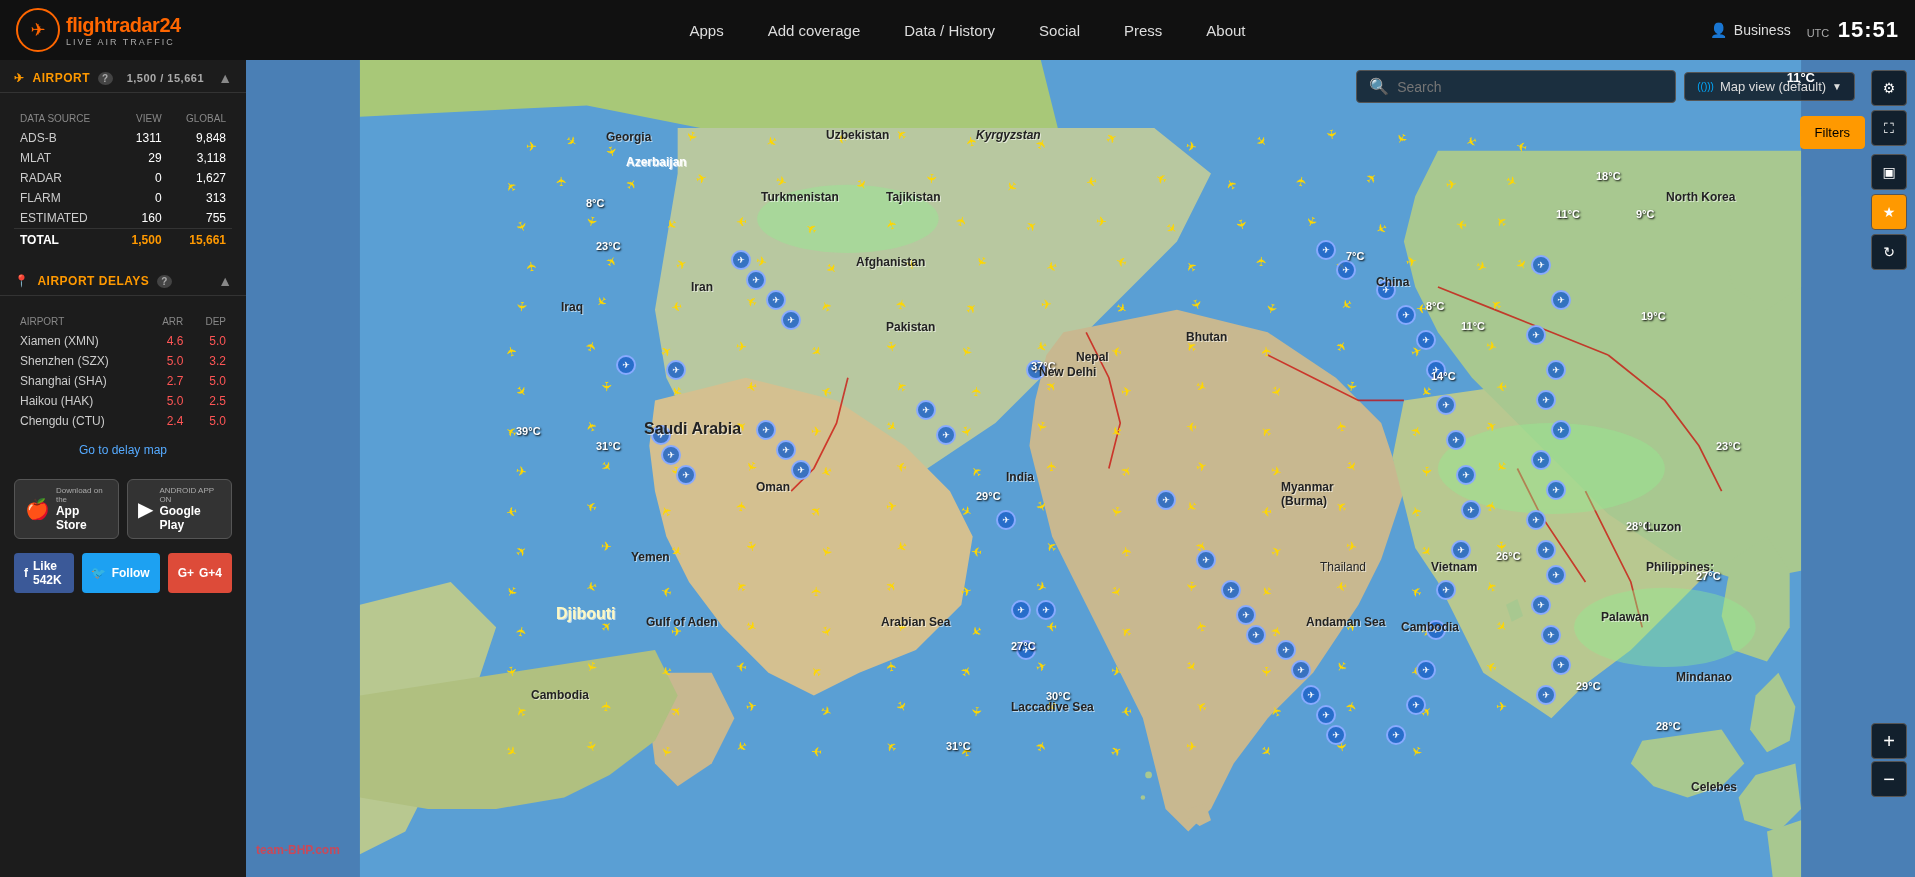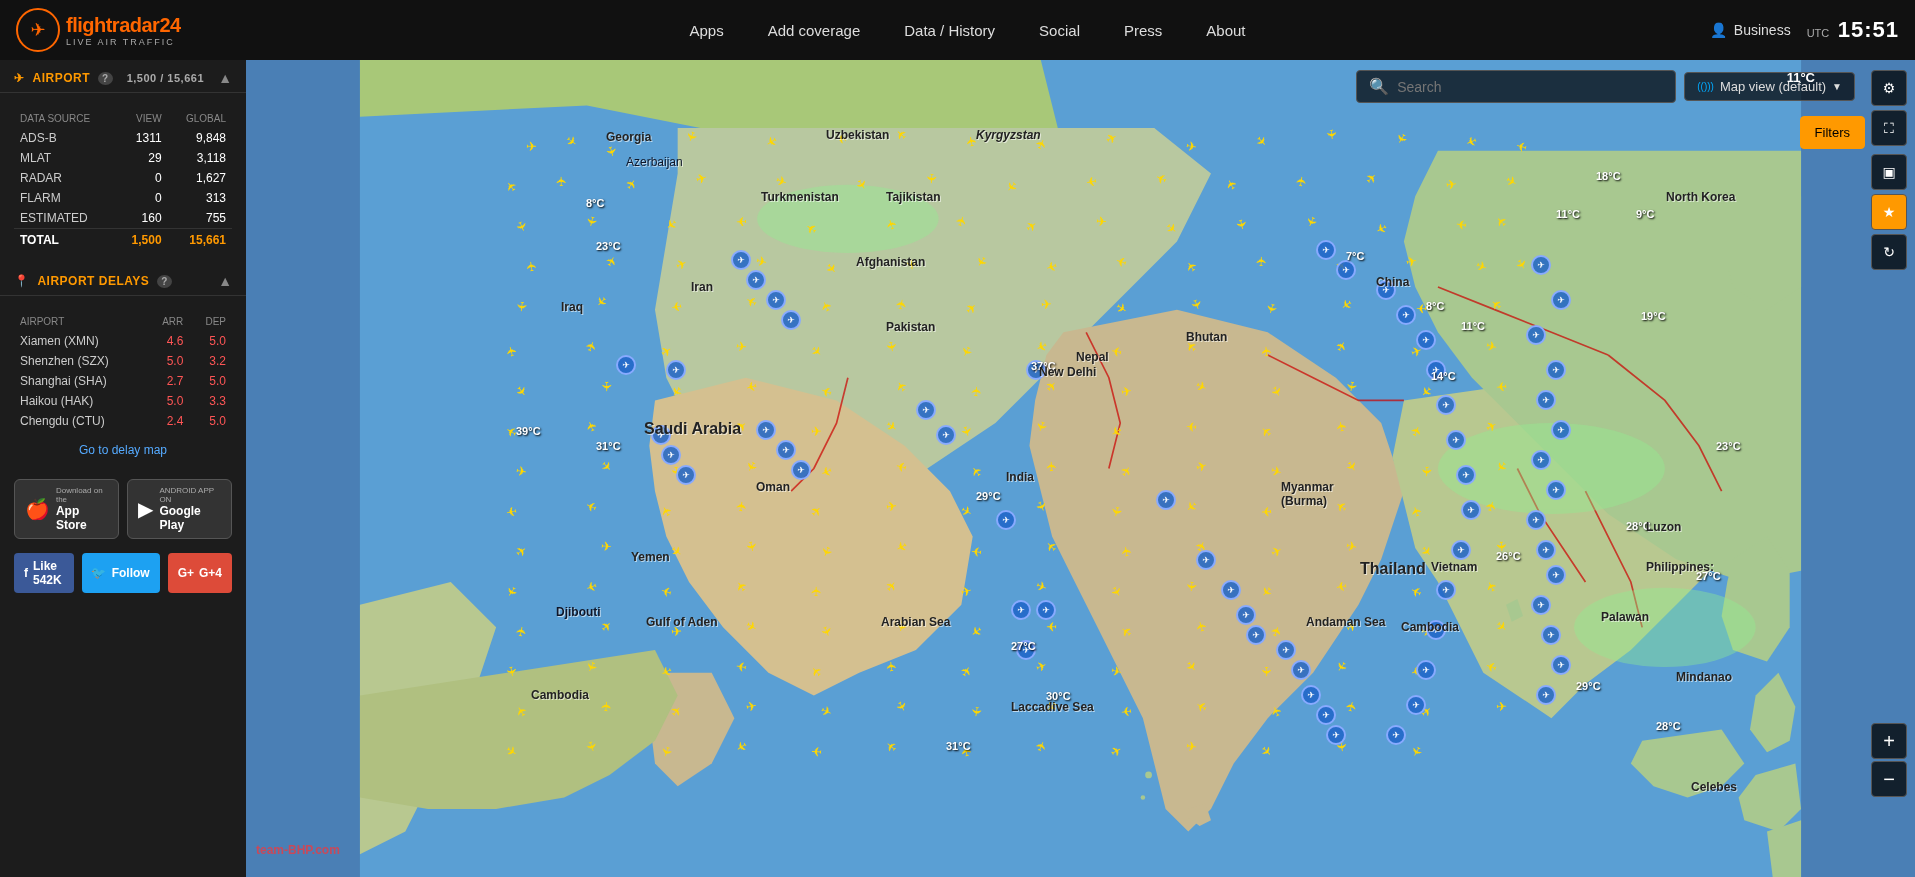--- a/index.html
+++ b/index.html
@@ -332,21 +332,21 @@
             <td style="color:#f55">3.2</td>
           </tr>
           <tr>
             <td>Shanghai (SHA)</td>
             <td style="color:#f55">2.7</td>
             <td style="color:#f55">5.0</td>
           </tr>
           <tr>
             <td>Haikou (HAK)</td>
             <td style="color:#f55">5.0</td>
-            <td style="color:#f55">3.3</td>
+            <td style="color:#f55">2.5</td>
           </tr>
           <tr>
             <td>Chengdu (CTU)</td>
             <td style="color:#f55">2.4</td>
             <td style="color:#f55">5.0</td>
           </tr>
         </tbody>
     </table>
     <a class="delay-link">Go to delay map</a>
   </div>
@@ -764,46 +764,46 @@
       <div style="position: absolute; left: 1470px; top: 380px; font-size: 11px; color: rgb(255, 255, 255); font-weight: bold; text-shadow: rgb(0, 0, 0) 1px 1px 2px; white-space: nowrap;">23°C</div>
       <div style="position: absolute; left: 1450px; top: 510px; font-size: 11px; color: rgb(255, 255, 255); font-weight: bold; text-shadow: rgb(0, 0, 0) 1px 1px 2px; white-space: nowrap;">27°C</div>
       <div style="position: absolute; left: 1380px; top: 460px; font-size: 11px; color: rgb(255, 255, 255); font-weight: bold; text-shadow: rgb(0, 0, 0) 1px 1px 2px; white-space: nowrap;">28°C</div>
       <div style="position: absolute; left: 1330px; top: 620px; font-size: 11px; color: rgb(255, 255, 255); font-weight: bold; text-shadow: rgb(0, 0, 0) 1px 1px 2px; white-space: nowrap;">29°C</div>
       <div style="position: absolute; left: 1410px; top: 660px; font-size: 11px; color: rgb(255, 255, 255); font-weight: bold; text-shadow: rgb(0, 0, 0) 1px 1px 2px; white-space: nowrap;">28°C</div>
       <div style="position: absolute; left: 340px; top: 137px; font-size: 11px; color: rgb(255, 255, 255); font-weight: bold; text-shadow: rgb(0, 0, 0) 1px 1px 2px; white-space: nowrap;">8°C</div>
     </div>
 
   <div id="countries-layer" style="position:absolute;inset:0;pointer-events:none;">
       <div style="position: absolute; left: 360px; top: 70px; font-size: 12px; color: rgb(34, 34, 34); font-weight: bold; text-shadow: rgba(255, 255, 255, 0.6) 1px 1px 0px; pointer-events: none; white-space: pre;">Georgia</div>
-      <div style="position: absolute; left: 380px; top: 95px; font-size: 12px; color: #0f172a; font-weight: normal; text-shadow: rgba(255, 255, 255, 0.6) 1px 1px 0px; pointer-events: none; white-space: pre;">Azerbaijan</div>
+      <div style="position: absolute; left: 380px; top: 95px; font-size: 12px; color: #ffffff; font-weight: bold; text-shadow: rgba(255, 255, 255, 0.6) 1px 1px 0px; pointer-events: none; white-space: pre;">Azerbaijan</div>
       <div style="position: absolute; left: 580px; top: 68px; font-size: 12px; color: rgb(34, 34, 34); font-weight: bold; text-shadow: rgba(255, 255, 255, 0.6) 1px 1px 0px; pointer-events: none; white-space: pre;">Uzbekistan</div>
       <div style="position: absolute; left: 730px; top: 68px; font-size: 12px; color: rgb(34, 34, 34); font-weight: bold; text-shadow: rgba(255, 255, 255, 0.6) 1px 1px 0px; pointer-events: none; white-space: pre; font-style: italic;">Kyrgyzstan</div>
       <div style="position: absolute; left: 640px; top: 130px; font-size: 12px; color: rgb(34, 34, 34); font-weight: bold; text-shadow: rgba(255, 255, 255, 0.6) 1px 1px 0px; pointer-events: none; white-space: pre;">Tajikistan</div>
       <div style="position: absolute; left: 515px; top: 130px; font-size: 12px; color: rgb(34, 34, 34); font-weight: bold; text-shadow: rgba(255, 255, 255, 0.6) 1px 1px 0px; pointer-events: none; white-space: pre;">Turkmenistan</div>
       <div style="position: absolute; left: 610px; top: 195px; font-size: 12px; color: rgb(34, 34, 34); font-weight: bold; text-shadow: rgba(255, 255, 255, 0.6) 1px 1px 0px; pointer-events: none; white-space: pre;">Afghanistan</div>
       <div style="position: absolute; left: 640px; top: 260px; font-size: 12px; color: rgb(34, 34, 34); font-weight: bold; text-shadow: rgba(255, 255, 255, 0.6) 1px 1px 0px; pointer-events: none; white-space: pre;">Pakistan</div>
       <div style="position: absolute; left: 445px; top: 220px; font-size: 12px; color: rgb(34, 34, 34); font-weight: bold; text-shadow: rgba(255, 255, 255, 0.6) 1px 1px 0px; pointer-events: none; white-space: pre;">Iran</div>
       <div style="position: absolute; left: 315px; top: 240px; font-size: 12px; color: rgb(34, 34, 34); font-weight: bold; text-shadow: rgba(255, 255, 255, 0.6) 1px 1px 0px; pointer-events: none; white-space: pre;">Iraq</div>
       <div style="position: absolute; left: 390px; top: 360px; font-size: 16px; color: rgb(34, 34, 34); font-weight: bold; text-shadow: rgba(255, 255, 255, 0.6) 1px 1px 0px; pointer-events: none; white-space: pre; margin-left: 8px;">Saudi Arabia</div>
       <div style="position: absolute; left: 385px; top: 490px; font-size: 12px; color: rgb(34, 34, 34); font-weight: bold; text-shadow: rgba(255, 255, 255, 0.6) 1px 1px 0px; pointer-events: none; white-space: pre;">Yemen</div>
       <div style="position: absolute; left: 510px; top: 420px; font-size: 12px; color: rgb(34, 34, 34); font-weight: bold; text-shadow: rgba(255, 255, 255, 0.6) 1px 1px 0px; pointer-events: none; white-space: pre;">Oman</div>
       <div style="position: absolute; left: 760px; top: 410px; font-size: 12px; color: rgb(34, 34, 34); font-weight: bold; text-shadow: rgba(255, 255, 255, 0.6) 1px 1px 0px; pointer-events: none; white-space: pre;">India</div>
       <div style="position: absolute; left: 830px; top: 290px; font-size: 12px; color: rgb(34, 34, 34); font-weight: bold; text-shadow: rgba(255, 255, 255, 0.6) 1px 1px 0px; pointer-events: none; white-space: pre;">Nepal</div>
       <div style="position: absolute; left: 940px; top: 270px; font-size: 12px; color: rgb(34, 34, 34); font-weight: bold; text-shadow: rgba(255, 255, 255, 0.6) 1px 1px 0px; pointer-events: none; white-space: pre;">Bhutan</div>
       <div style="position: absolute; left: 1130px; top: 215px; font-size: 12px; color: rgb(34, 34, 34); font-weight: bold; text-shadow: rgba(255, 255, 255, 0.6) 1px 1px 0px; pointer-events: none; white-space: pre;">China</div>
       <div style="position: absolute; left: 1035px; top: 420px; font-size: 12px; color: rgb(34, 34, 34); font-weight: bold; text-shadow: rgba(255, 255, 255, 0.6) 1px 1px 0px; pointer-events: none; white-space: pre;">Myanmar
 (Burma)</div>
-      <div style="position: absolute; left: 1114px; top: 500px; font-size: 16px; color: rgb(34, 34, 34); font-weight: bold; text-shadow: rgba(255, 255, 255, 0.6) 1px 1px 0px; pointer-events: none; white-space: pre;">Thailand</div>
+      <div style="position: absolute; left: 1074px; top: 500px; font-size: 12px; color: rgb(34, 34, 34); font-weight: normal; text-shadow: rgba(255, 255, 255, 0.6) 1px 1px 0px; pointer-events: none; white-space: pre;">Thailand</div>
       <div style="position: absolute; left: 1155px; top: 560px; font-size: 12px; color: rgb(34, 34, 34); font-weight: bold; text-shadow: rgba(255, 255, 255, 0.6) 1px 1px 0px; pointer-events: none; white-space: pre;">Cambodia</div>
       <div style="position: absolute; left: 1185px; top: 500px; font-size: 12px; color: rgb(34, 34, 34); font-weight: bold; text-shadow: rgba(255, 255, 255, 0.6) 1px 1px 0px; pointer-events: none; white-space: pre;">Vietnam</div>
       <div style="position: absolute; left: 1060px; top: 555px; font-size: 12px; color: rgb(34, 34, 34); font-weight: bold; text-shadow: rgba(255, 255, 255, 0.6) 1px 1px 0px; pointer-events: none; white-space: pre;">Andaman Sea</div>
       <div style="position: absolute; left: 635px; top: 555px; font-size: 12px; color: rgb(34, 34, 34); font-weight: bold; text-shadow: rgba(255, 255, 255, 0.6) 1px 1px 0px; pointer-events: none; white-space: pre;">Arabian Sea</div>
       <div style="position: absolute; left: 765px; top: 640px; font-size: 12px; color: rgb(34, 34, 34); font-weight: bold; text-shadow: rgba(255, 255, 255, 0.6) 1px 1px 0px; pointer-events: none; white-space: pre;">Laccadive Sea</div>
       <div style="position: absolute; left: 400px; top: 555px; font-size: 12px; color: rgb(34, 34, 34); font-weight: bold; text-shadow: rgba(255, 255, 255, 0.6) 1px 1px 0px; pointer-events: none; white-space: pre;">Gulf of Aden</div>
-      <div style="position: absolute; left: 310px; top: 545px; font-size: 12px; color: #0f172a; font-weight: bold; text-shadow: rgba(255, 255, 255, 0.6) 1px 1px 0px; pointer-events: none; white-space: pre;">Djibouti</div>
+      <div style="position: absolute; left: 310px; top: 545px; font-size: 16px; color: #fef9c3; font-weight: bold; text-shadow: rgba(255, 255, 255, 0.6) 1px 1px 0px; pointer-events: none; white-space: pre;">Djibouti</div>
       <div style="position: absolute; left: 285px; top: 628px; font-size: 12px; color: rgb(34, 34, 34); font-weight: bold; text-shadow: rgba(255, 255, 255, 0.6) 1px 1px 0px; pointer-events: none; white-space: pre;">Cambodia</div>
       <div style="position: absolute; left: 793px; top: 305px; font-size: 12px; color: rgb(34, 34, 34); font-weight: bold; text-shadow: rgba(255, 255, 255, 0.6) 1px 1px 0px; pointer-events: none; white-space: pre;">New Delhi</div>
       <div style="position: absolute; left: 1420px; top: 130px; font-size: 12px; color: rgb(34, 34, 34); font-weight: bold; text-shadow: rgba(255, 255, 255, 0.6) 1px 1px 0px; pointer-events: none; white-space: pre;">North Korea</div>
       <div style="position: absolute; left: 1400px; top: 460px; font-size: 12px; color: rgb(34, 34, 34); font-weight: bold; text-shadow: rgba(255, 255, 255, 0.6) 1px 1px 0px; pointer-events: none; white-space: pre;">Luzon</div>
       <div style="position: absolute; left: 1355px; top: 550px; font-size: 12px; color: rgb(34, 34, 34); font-weight: bold; text-shadow: rgba(255, 255, 255, 0.6) 1px 1px 0px; pointer-events: none; white-space: pre;">Palawan</div>
       <div style="position: absolute; left: 1430px; top: 610px; font-size: 12px; color: rgb(34, 34, 34); font-weight: bold; text-shadow: rgba(255, 255, 255, 0.6) 1px 1px 0px; pointer-events: none; white-space: pre;">Mindanao</div>
       <div style="position: absolute; left: 1445px; top: 720px; font-size: 12px; color: rgb(34, 34, 34); font-weight: bold; text-shadow: rgba(255, 255, 255, 0.6) 1px 1px 0px; pointer-events: none; white-space: pre;">Celebes</div>
       <div style="position: absolute; left: 1400px; top: 500px; font-size: 12px; color: rgb(34, 34, 34); font-weight: bold; text-shadow: rgba(255, 255, 255, 0.6) 1px 1px 0px; pointer-events: none; white-space: pre;">Philippines:</div>
     </div>
 

